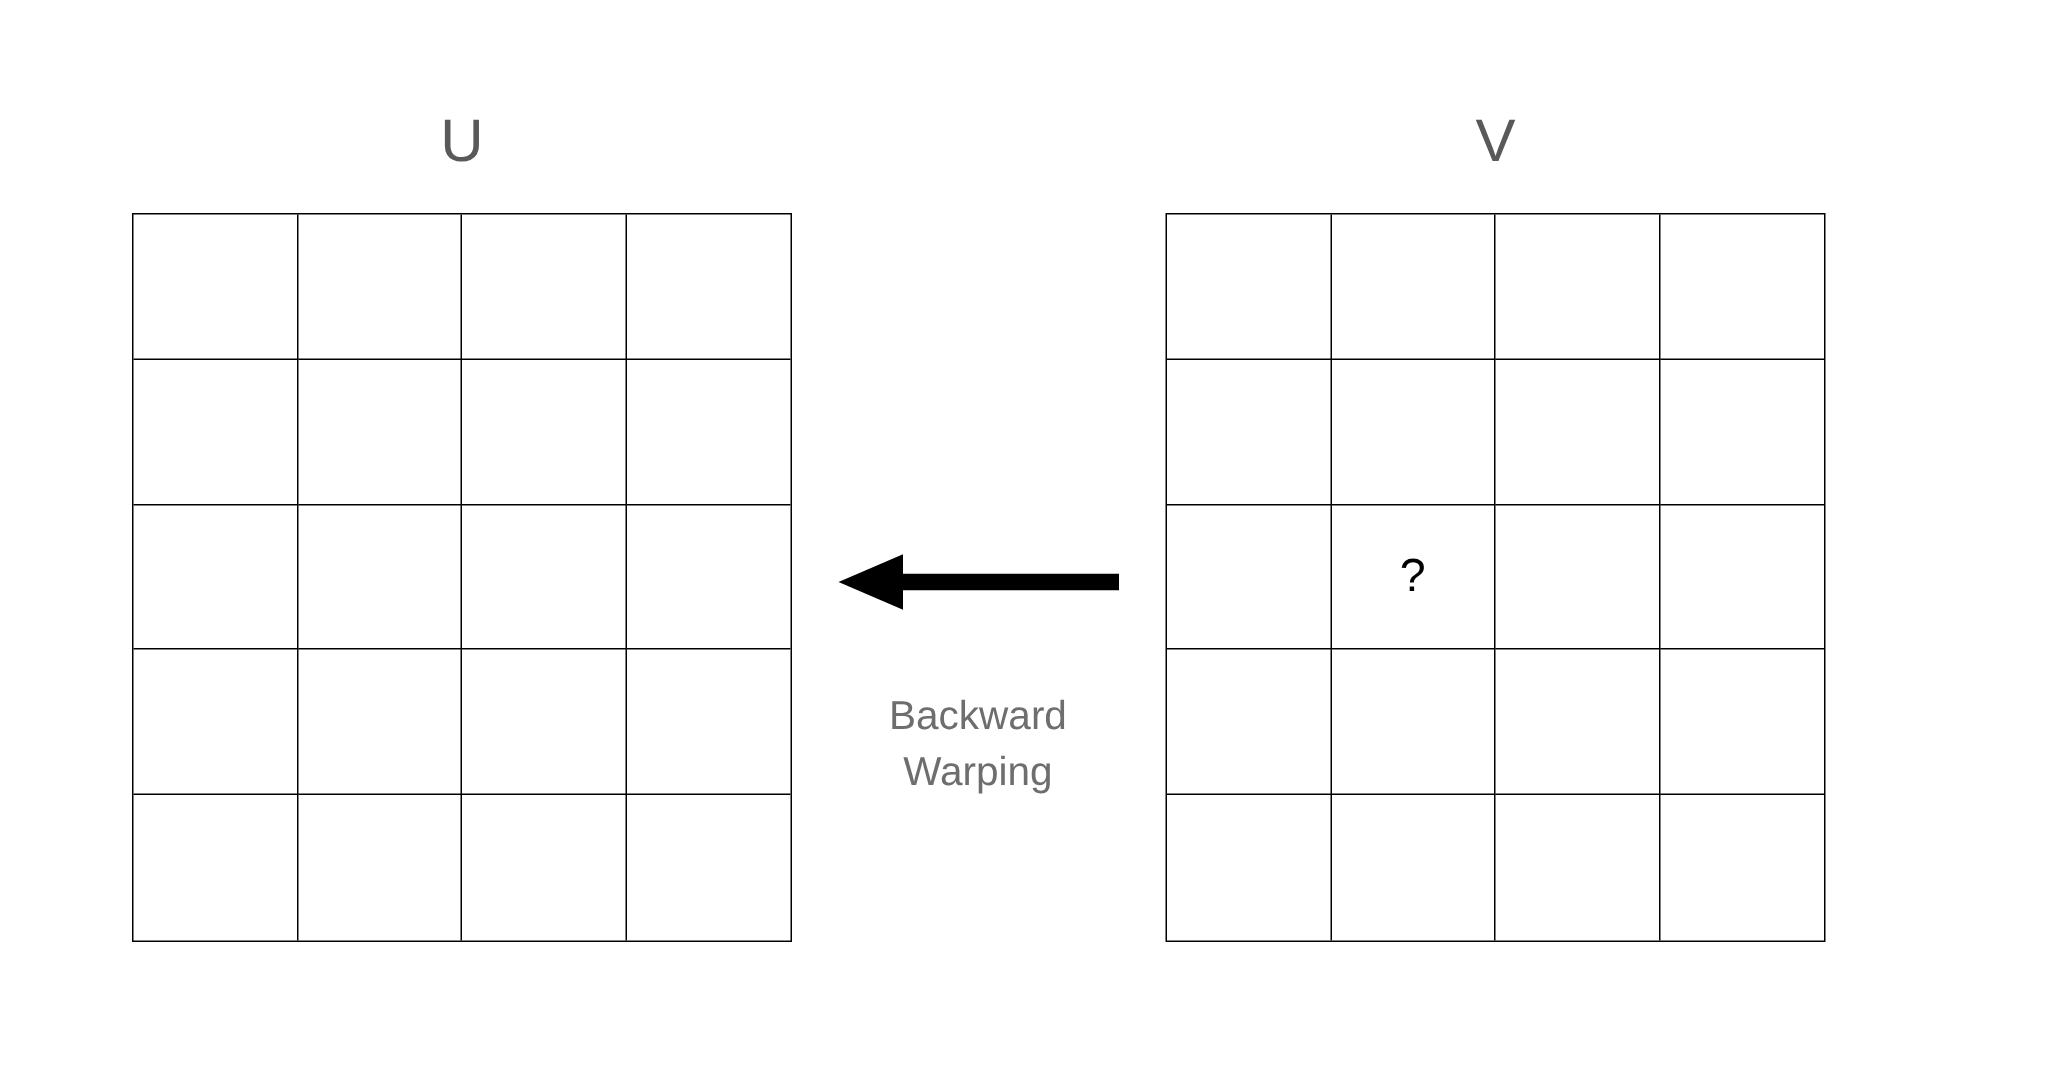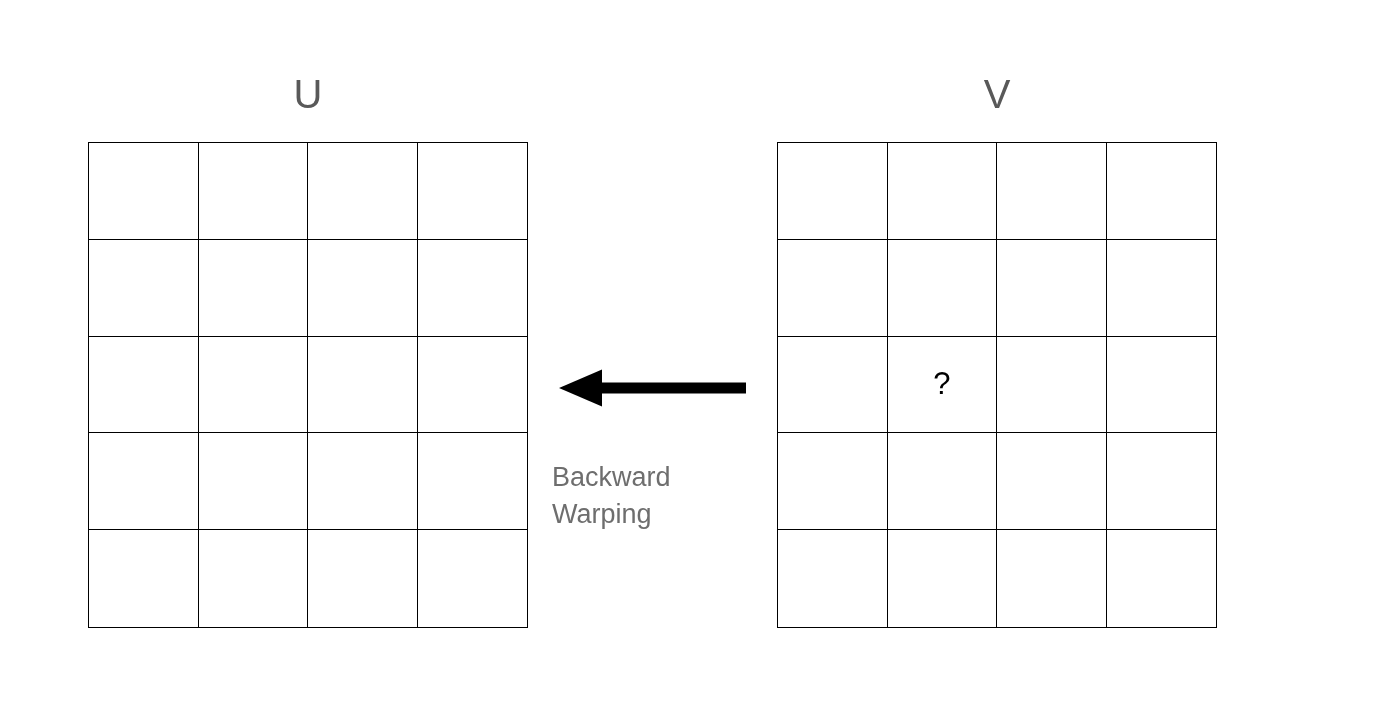--- a/index.html
+++ b/index.html
@@ -58,21 +58,21 @@
     left: 558px;
     top: 368px;
     width: 190px;
     height: 40px;
   }
   .arrow-caption {
     position: absolute;
     left: 552px;
     top: 459px;
     width: 200px;
-    text-align: left;
+    text-align: center;
     font-size: 27px;
     line-height: 37px;
     color: #6e6e6e;
     white-space: pre-line;
   }
 </style>
 </head>
 <body>
 
 <div class="figure">

